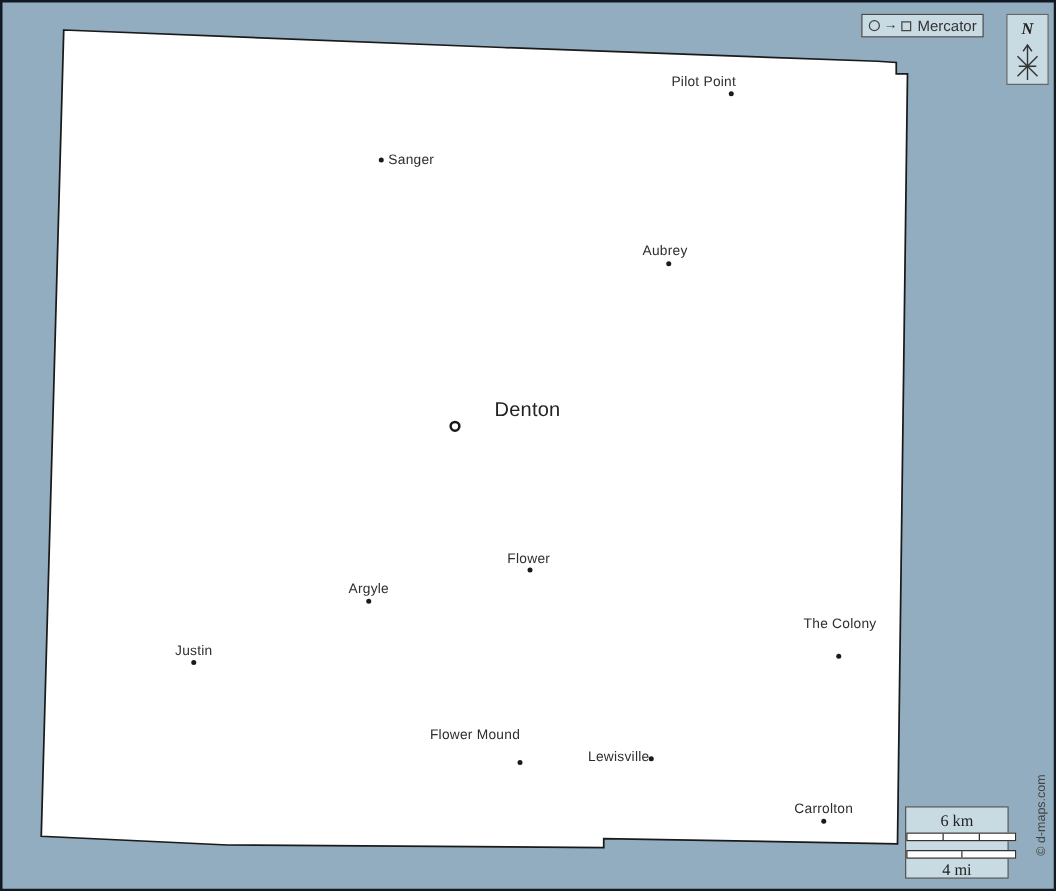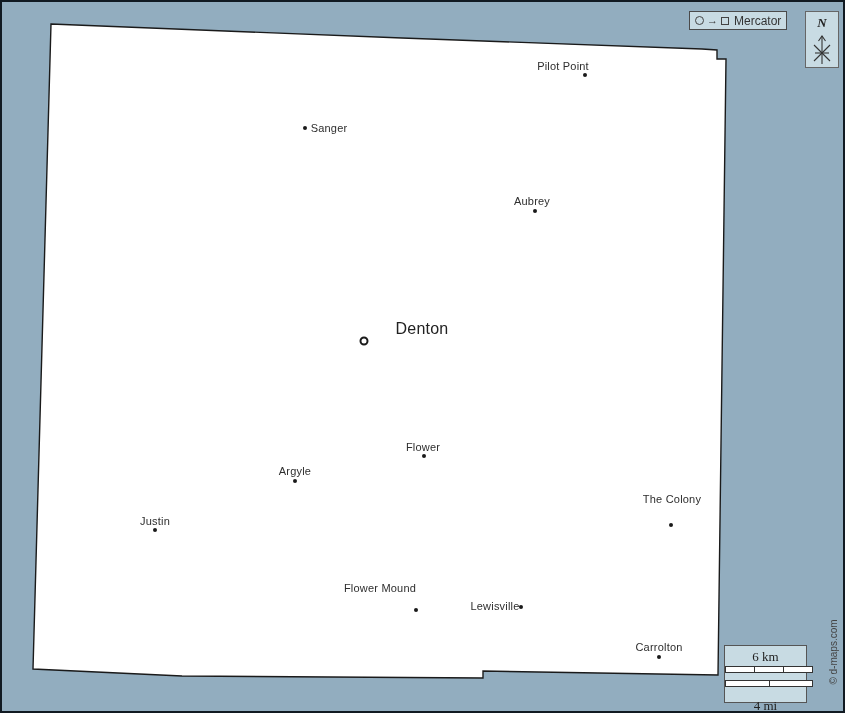--- a/index.html
+++ b/index.html
@@ -47,21 +47,21 @@
   }
   .scale-box{
     position:absolute;left:722px;top:643px;width:83px;height:58px;
     background:#c8dbe3;border:1px solid #555;box-sizing:border-box;
   }
   .scale-label{
     font-family:"Liberation Serif", serif;font-size:13px;color:#222;
     text-align:center;line-height:1;
   }
   .scale-label.top{margin-top:4px;}
-  .scale-label.bottom{margin-top:12px;}
+  .scale-label.bottom{margin-top:2px;}
   .scale-bar{
     width:86px;height:5px;margin:3px auto 0;box-sizing:content-box;
     border:1px solid #333;background:#fff;display:flex;
   }
   .scale-bar.second{margin-top:7px;}
   .scale-seg{flex:1;border-right:1px solid #333;}
   .scale-seg:last-child{border-right:none;}
   .copyright{
     position:absolute;left:782px;top:644px;width:100px;height:12px;
     text-align:center;font-size:10px;color:#444;

